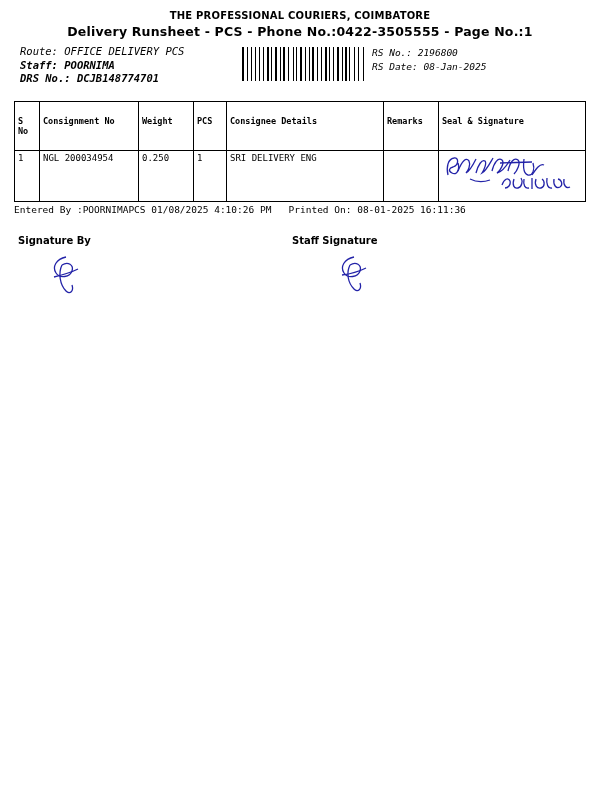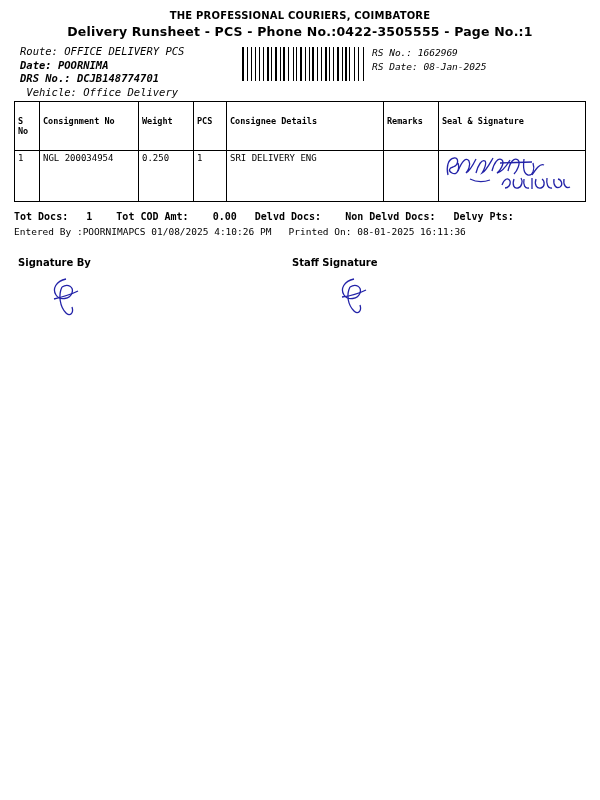--- a/index.html
+++ b/index.html
@@ -157,31 +157,27 @@
     <div class="title1">THE PROFESSIONAL COURIERS, COIMBATORE</div>
     <div class="title2">Delivery Runsheet - PCS - Phone No.:0422-3505555 - Page No.:1</div>
 
     <div class="headblock">
       <div class="headleft">
         <div>
           <span>Route:</span>
           <span>OFFICE DELIVERY PCS</span>
         </div>
         <div>
-          <span class="bold">Date:</span>
+          <span class="bold">Staff:</span>
           <span class="bold">POORNIMA</span>
         </div>
         <div>
           <span class="bold">DRS No.:</span>
           <span class="bold">DCJB148774701</span>
         </div>
-        <div>
-          &nbsp;<span>Vehicle:</span>
-          <span>Office Delivery</span>
-        </div>
       </div>
 
       <div class="barcode" id="barcode">
           <i style="width:3px;"></i>
           <i style="width:1px;background:transparent;"></i>
           <i style="width:1px;"></i>
           <i style="width:2px;background:transparent;"></i>
           <i style="width:1px;"></i>
           <i style="width:3px;background:transparent;"></i>
           <i style="width:1px;"></i>
@@ -236,21 +232,21 @@
           <i style="width:2px;background:transparent;"></i>
           <i style="width:1px;"></i>
           <i style="width:3px;background:transparent;"></i>
           <i style="width:1px;"></i>
           <i style="width:1px;background:transparent;"></i>
         </div>
 
       <div class="headright">
         <div>
           <span>RS No.:</span>
-          <span>1662969</span>
+          <span>2196800</span>
         </div>
         <div>
           <span>RS Date:</span>
           <span>08-Jan-2025</span>
         </div>
       </div>
     </div>
 
     <table class="grid">
       <thead>
@@ -292,21 +288,20 @@
                 <path d="M107 29 C106 35, 108 40, 112 39"></path>
                 <path d="M114 30 C113 36, 116 40, 120 38 C123 36, 122 31, 118 30"></path>
                 <path d="M124 30 C123 36, 126 40, 130 38"></path>
               </g>
             </svg>
           </td>
         </tr>
       </tbody>
     </table>
 
-    <div class="totals">Tot Docs:   1    Tot COD Amt:    0.00   Delvd Docs:    Non Delvd Docs:   Delvy Pts:</div>
     <div class="entered">Entered By :POORNIMAPCS 01/08/2025 4:10:26 PM   Printed On: 08-01-2025 16:11:36</div>
 
     <div class="sigrow">
       <div class="sig-verified">
         <span>Signature By</span>
         <svg class="scribble" width="70" height="46" viewBox="0 0 70 46" style="left:22px;top:16px;">
           <g class="sig-ink" stroke-width="1.3">
             <path d="M26 6 C16 8, 12 16, 16 22 C20 28, 30 26, 32 20 C34 14, 28 10, 22 14"></path>
             <path d="M22 14 C18 22, 20 34, 26 40 C30 44, 34 40, 32 34"></path>
             <path d="M14 26 C22 24, 30 22, 38 18"></path>

